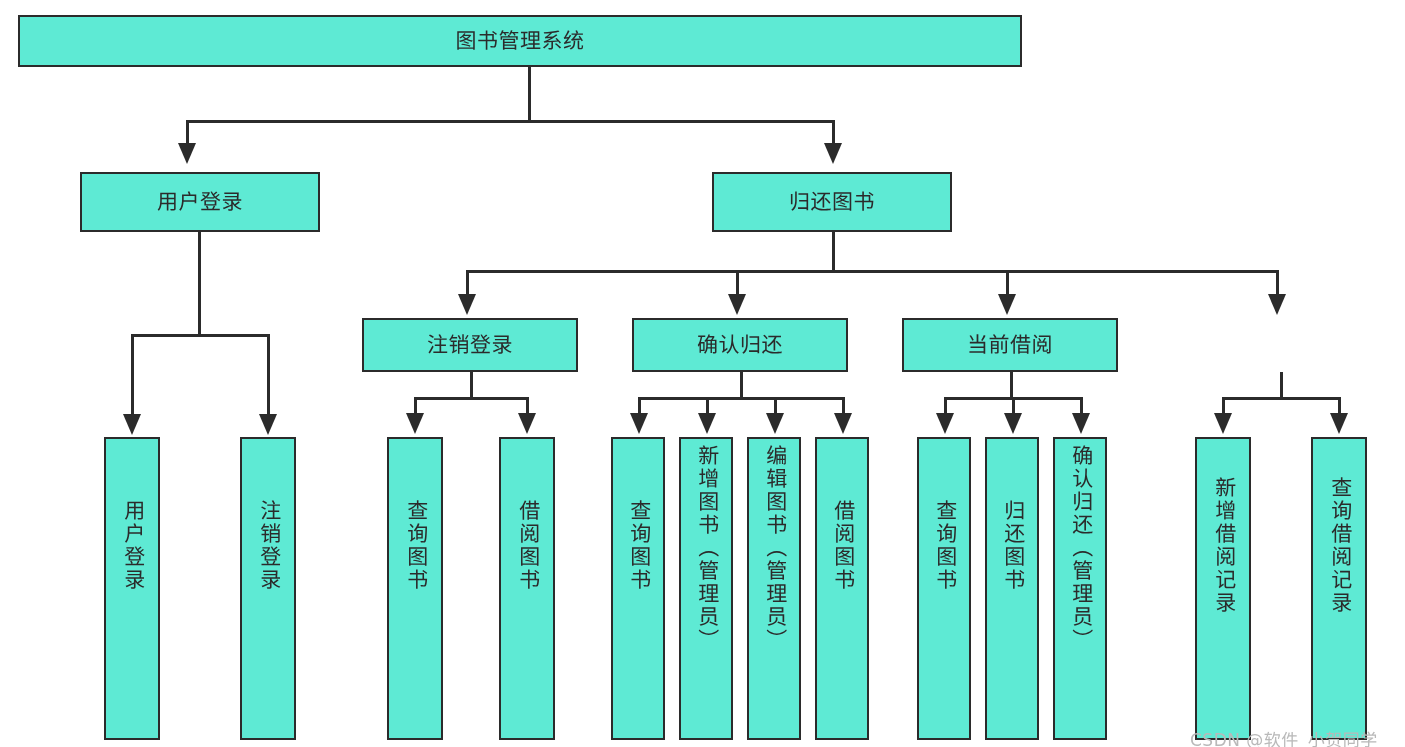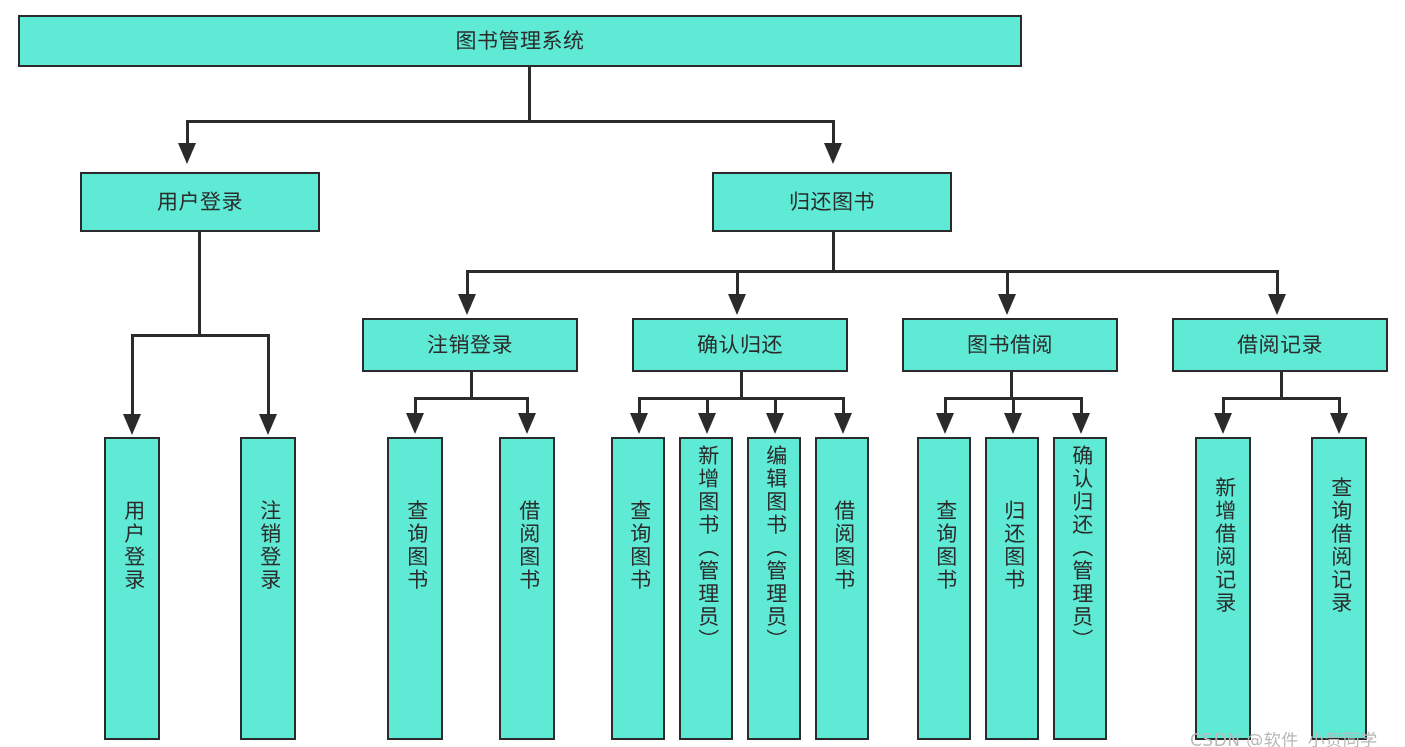--- a/index.html
+++ b/index.html
@@ -139,24 +139,21 @@
   <div class="vline" style="left:1276px; top:270px; height:26px;"></div>
   <div class="arrow" style="left:1268px; top:294px;"></div>
 
   <div class="node horiz" style="left:362px; top:318px; width:216px; height:54px;">
     <span class="label">注销登录</span>
   </div>
   <div class="node horiz" style="left:632px; top:318px; width:216px; height:54px;">
     <span class="label">确认归还</span>
   </div>
   <div class="node horiz" style="left:902px; top:318px; width:216px; height:54px;">
-    <span class="label">图书借阅</span>
-  </div>
-  <div class="node horiz" style="left:1172px; top:318px; width:216px; height:54px;">
-    <span class="label">借阅记录</span>
+    <span class="label">当前借阅</span>
   </div>
 
   <div class="vline" style="left:470px; top:372px; height:27px;"></div>
   <div class="hline" style="left:414px; top:397px; width:112px;"></div>
   <div class="vline" style="left:414px; top:397px; height:18px;"></div>
   <div class="arrow" style="left:406px; top:413px;"></div>
   <div class="vline" style="left:526px; top:397px; height:18px;"></div>
   <div class="arrow" style="left:518px; top:413px;"></div>
 
   <div class="node vert mid" style="left:387px; top:437px; width:56px; height:303px;">

